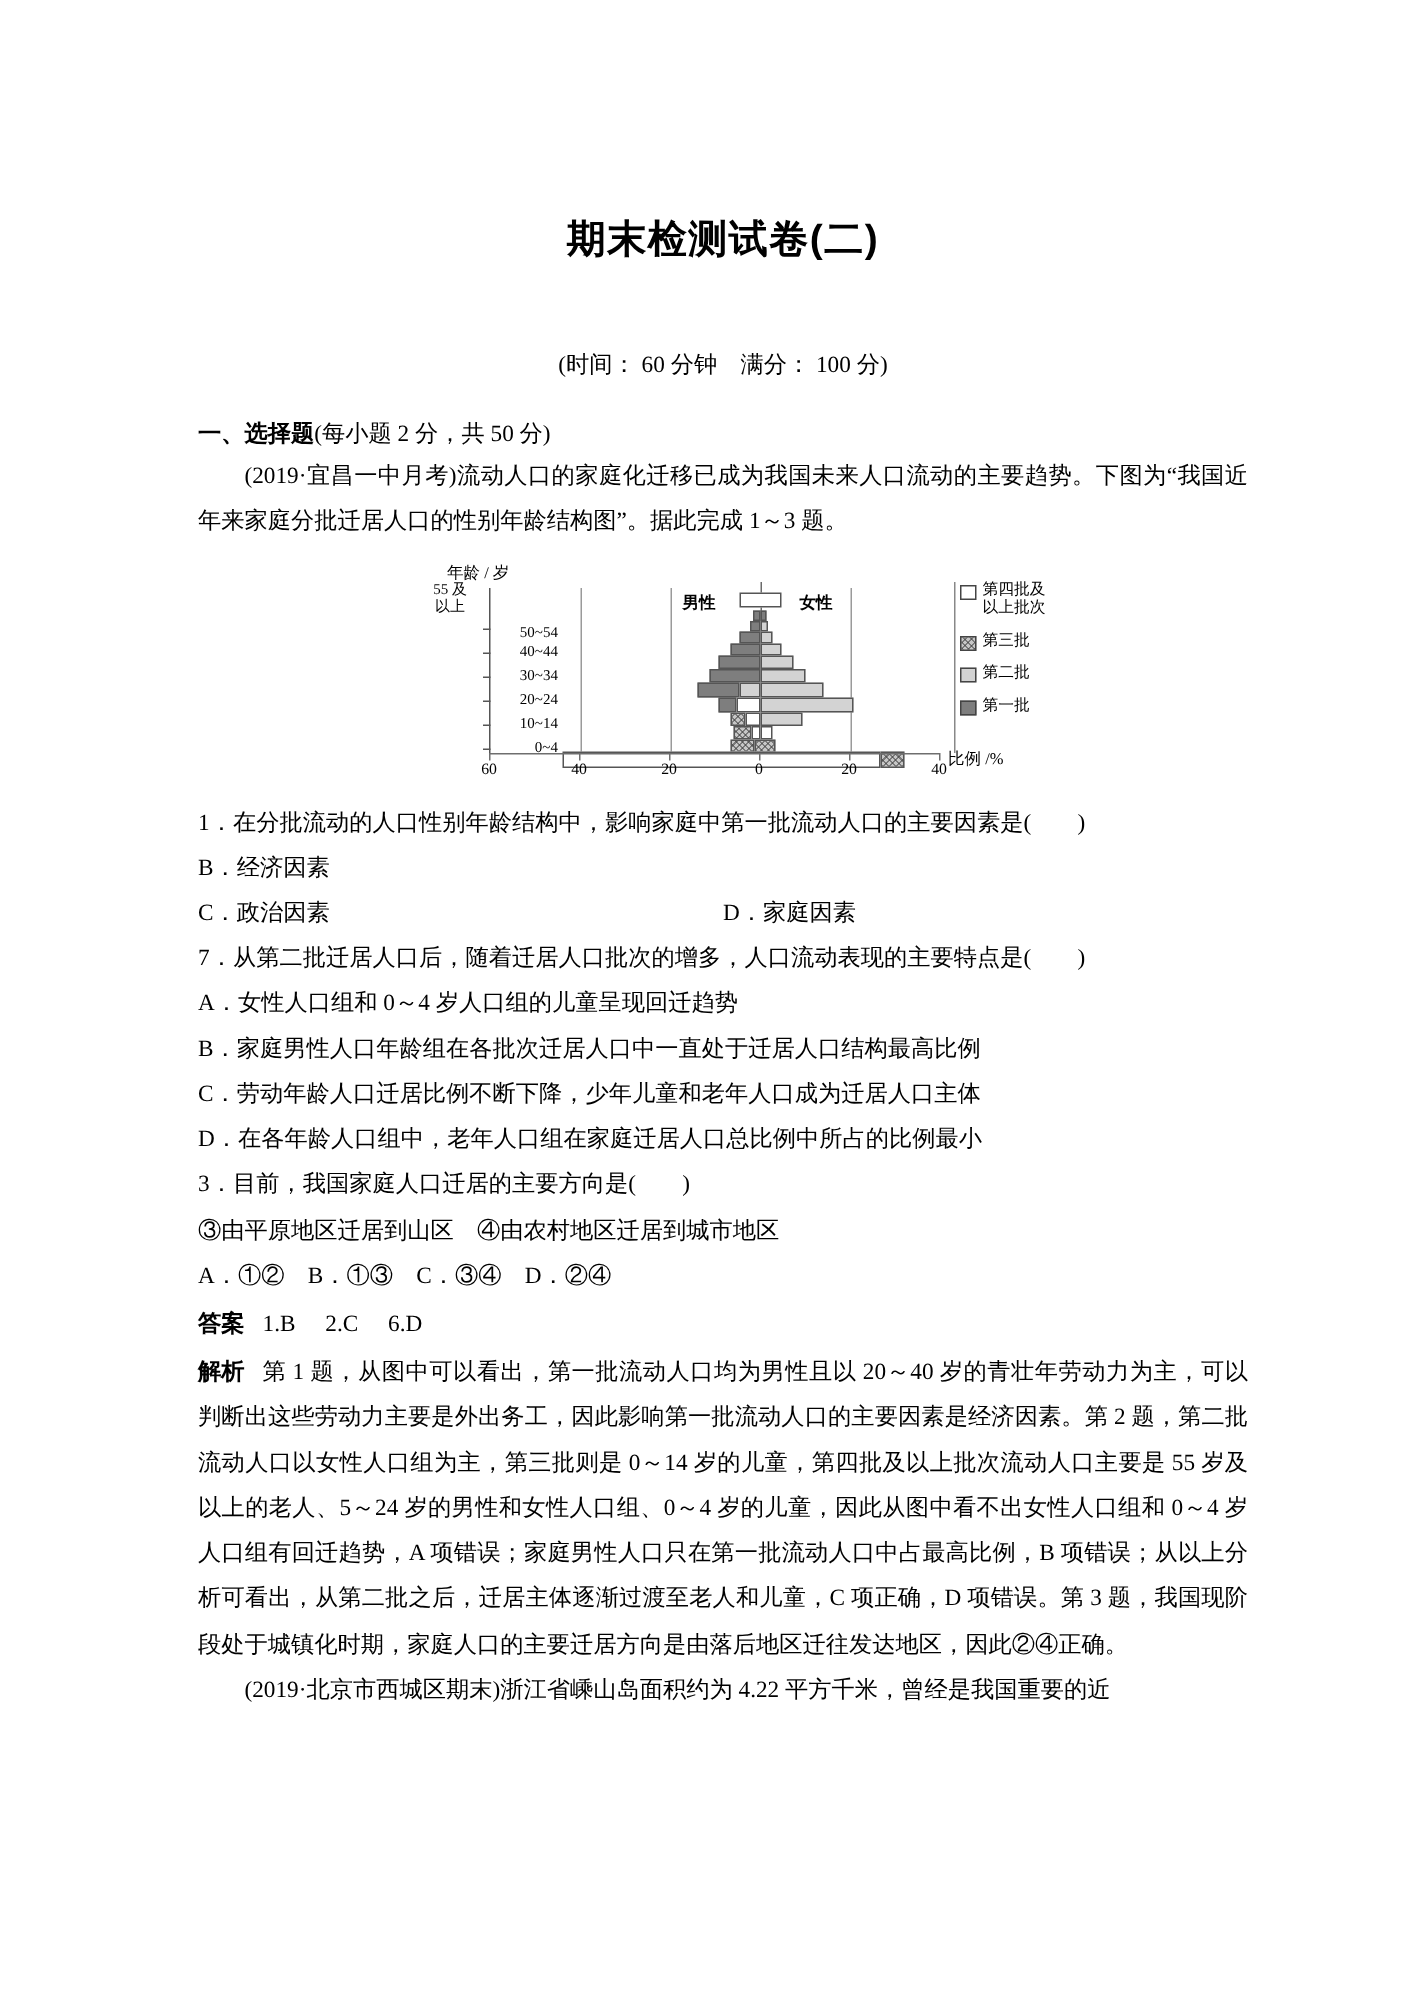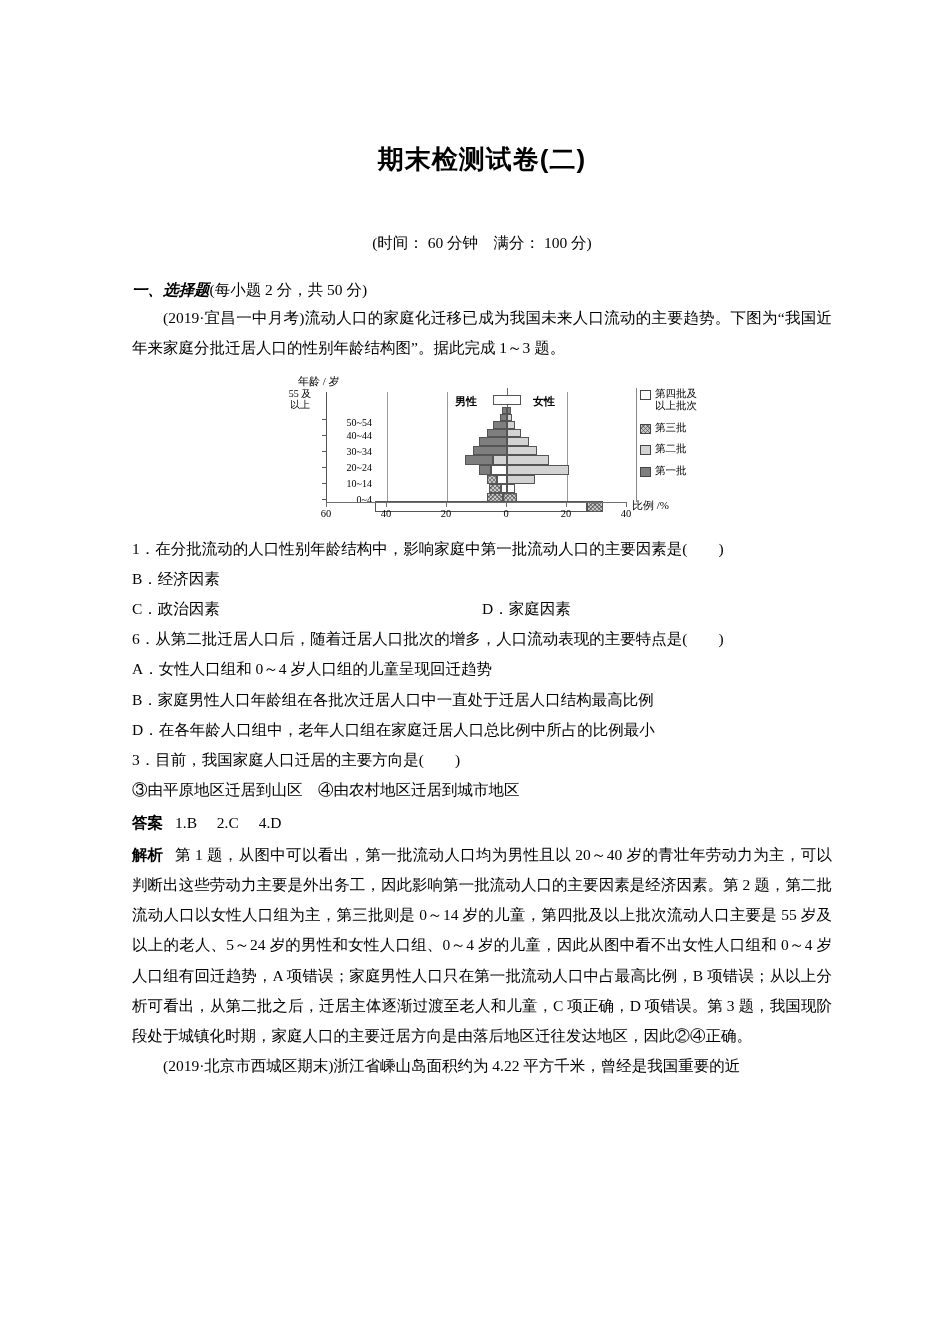--- a/index.html
+++ b/index.html
@@ -43,21 +43,20 @@
     margin-top: 56px;
   }
   .section-head {
     font-size: 15.5px;
     margin-top: 22px;
     line-height: 1.75;
   }
   .section-head b {
     font-family: "Liberation Sans", "DejaVu Sans", sans-serif;
     font-weight: bold;
-    font-style: italic;
   }
   p.para {
     font-size: 15.5px;
     line-height: 1.95;
     margin: 0;
     text-align: justify;
     text-justify: inter-ideograph;
   }
   p.indent {
     text-indent: 2em;
@@ -382,34 +381,36 @@
 
     <p class="q-line">1．在分批流动的人口性别年龄结构中，影响家庭中第一批流动人口的主要因素是(　　)</p>
     <div class="opt-row">
       <div class="opt">B．经济因素</div>
     </div>
     <div class="opt-row">
       <div class="opt">C．政治因素</div>
       <div class="opt">D．家庭因素</div>
     </div>
 
-    <p class="q-line">6．从第二批迁居人口后，随着迁居人口批次的增多，人口流动表现的主要特点是(　　)</p>
+    <p class="q-line">7．从第二批迁居人口后，随着迁居人口批次的增多，人口流动表现的主要特点是(　　)</p>
     <p class="q-line">A．女性人口组和 0～4 岁人口组的儿童呈现回迁趋势</p>
     <p class="q-line">B．家庭男性人口年龄组在各批次迁居人口中一直处于迁居人口结构最高比例</p>
+    <p class="q-line">C．劳动年龄人口迁居比例不断下降，少年儿童和老年人口成为迁居人口主体</p>
     <p class="q-line">D．在各年龄人口组中，老年人口组在家庭迁居人口总比例中所占的比例最小</p>
 
     <p class="q-line">3．目前，我国家庭人口迁居的主要方向是(　　)</p>
     <p class="q-line">③由平原地区迁居到山区　④由农村地区迁居到城市地区</p>
+    <p class="q-line">A．①②　B．①③　C．③④　D．②④</p>
 
     <div class="answer-row">
       <span class="lbl">答案</span>
       <span class="vals">
         <span>1.B</span>
         <span>2.C</span>
-        <span>4.D</span>
+        <span>6.D</span>
       </span>
     </div>
 
     <div class="expl-block">
       <span class="expl-lbl">解析</span><span>第 1 题，从图中可以看出，第一批流动人口均为男性且以 20～40 岁的青壮年劳动力为主，可以判断出这些劳动力主要是外出务工，因此影响第一批流动人口的主要因素是经济因素。第 2 题，第二批流动人口以女性人口组为主，第三批则是 0～14 岁的儿童，第四批及以上批次流动人口主要是 55 岁及以上的老人、5～24 岁的男性和女性人口组、0～4 岁的儿童，因此从图中看不出女性人口组和 0～4 岁人口组有回迁趋势，A 项错误；家庭男性人口只在第一批流动人口中占最高比例，B 项错误；从以上分析可看出，从第二批之后，迁居主体逐渐过渡至老人和儿童，C 项正确，D 项错误。第 3 题，我国现阶段处于城镇化时期，家庭人口的主要迁居方向是由落后地区迁往发达地区，因此②④正确。</span>
     </div>
 
     <p class="para indent tail-para">(2019·北京市西城区期末)浙江省嵊山岛面积约为 4.22 平方千米，曾经是我国重要的近</p>
 
   </div>

